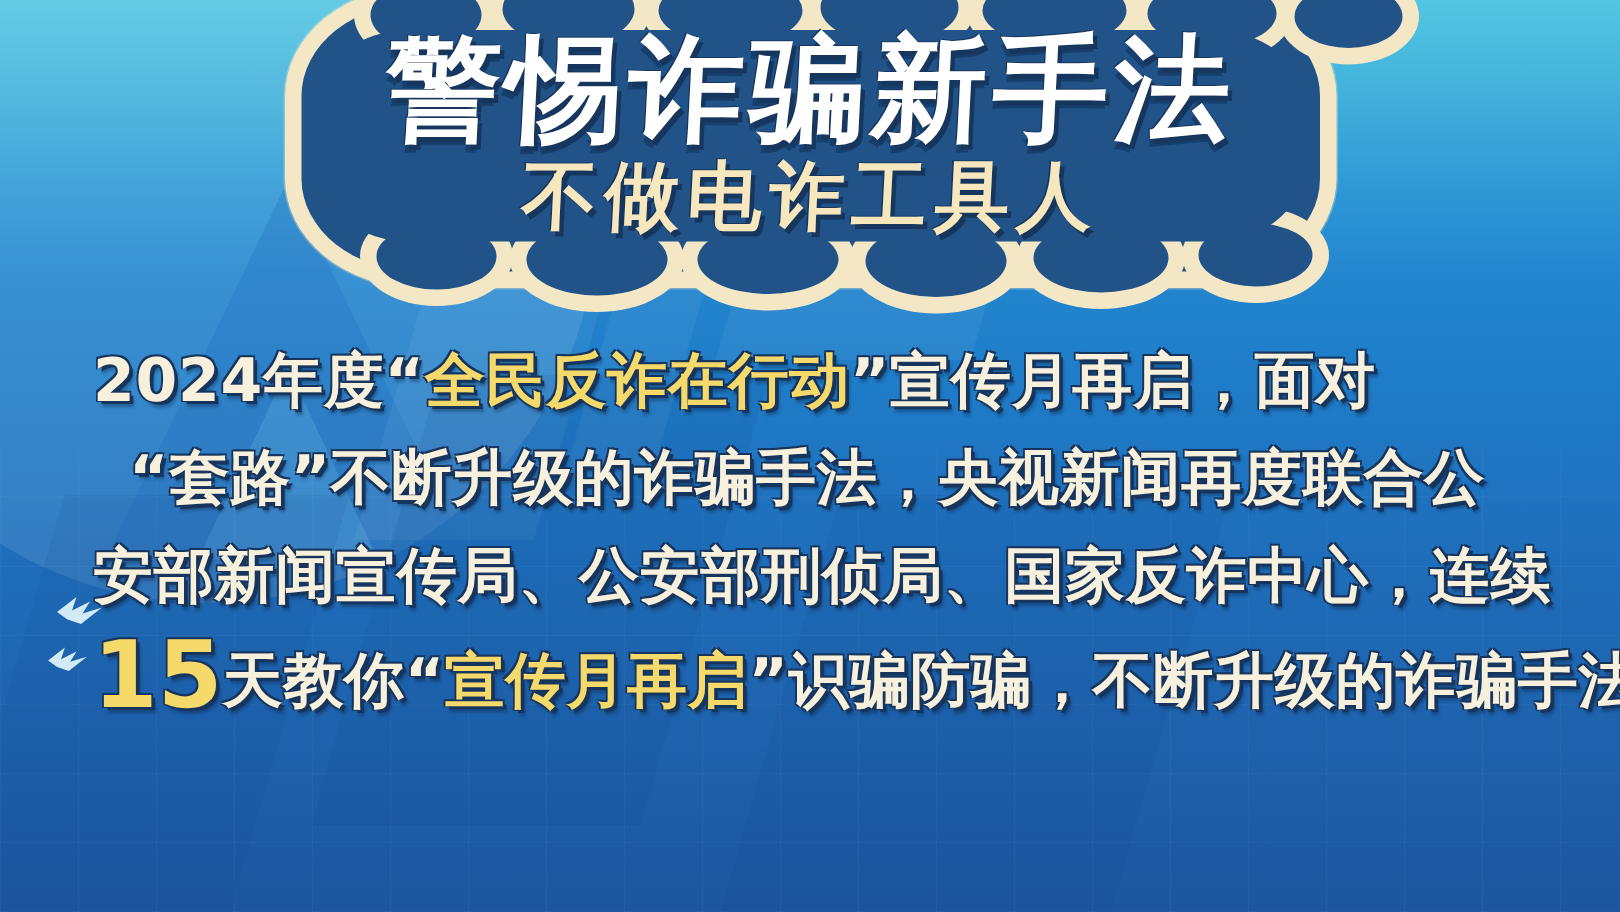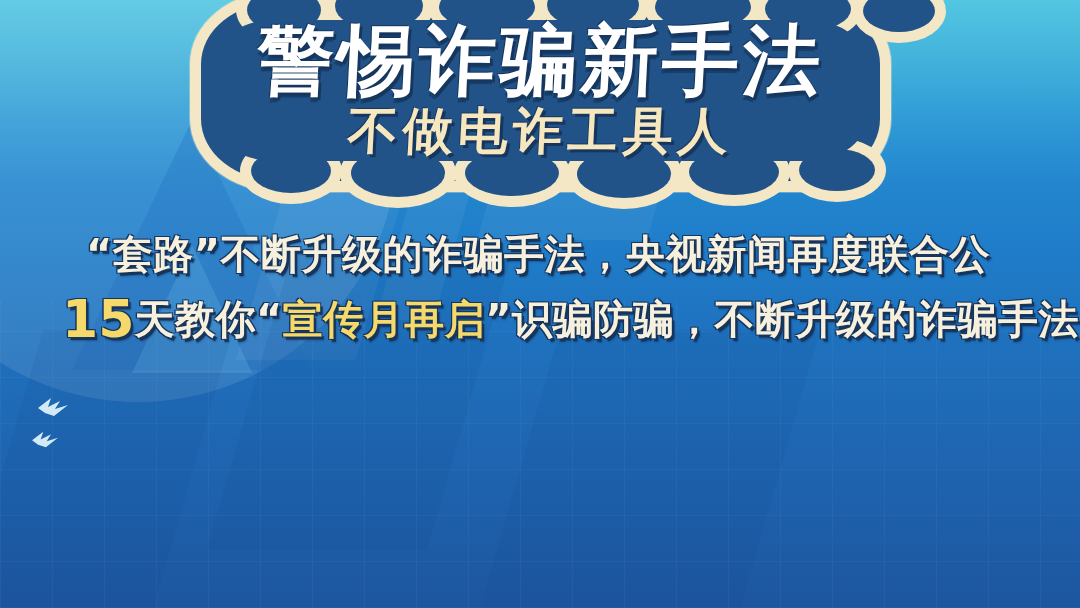--- a/index.html
+++ b/index.html
@@ -178,21 +178,21 @@
       3px 4px 2px rgba(10,32,60,0.35);
   }
   .l1 { padding-left: 16px; }
   .l2 { padding-left: 40px; }
   .l3 { padding-left: 16px; }
   .l4 { padding-left: 16px; }
   .l5 { padding-left: 16px; }
 
   .hl { color: #f5d96a; }
   .big-num {
-    font-size: 52px;
+    font-size: 62px;
     color: #f5d96a;
     vertical-align: -4px;
     letter-spacing: 0;
   }
 </style>
 </head>
 <body>
 
 <div id="poster">
 
@@ -243,17 +243,19 @@
       <div class="bump-mask"></div>
 
       <div class="title-inner">
         <div class="headline">警惕诈骗新手法</div>
         <div class="subhead">不做电诈工具人</div>
       </div>
     </div>
   </div>
 
   <div class="body-copy">
+    <div class="line l1"><span>2024年度“</span><span class="hl">全民反诈在行动</span><span>”宣传月再启，面对</span></div>
     <div class="line l2"><span>“套路”不断升级的诈骗手法，央视新闻再度联合公</span></div>
+    <div class="line l3"><span>安部新闻宣传局、公安部刑侦局、国家反诈中心，连续</span></div>
     <div class="line l4"><span class="big-num">15</span><span>天教你“</span><span class="hl">宣传月再启</span><span>”识骗防骗，不断升级的诈骗手法</span></div>
   </div>
 
 </div>
 
 </body></html>

